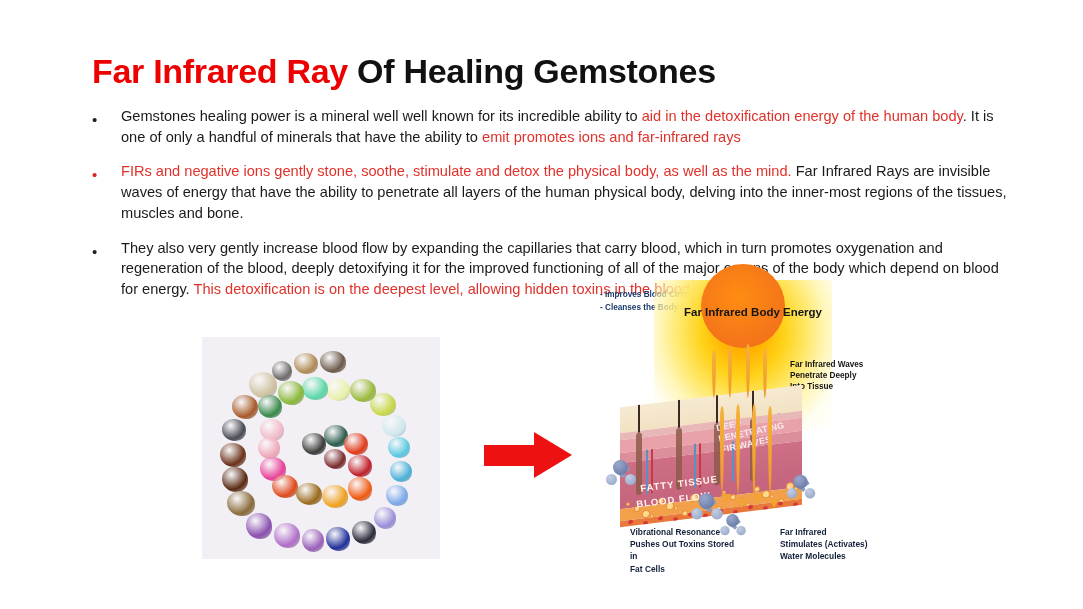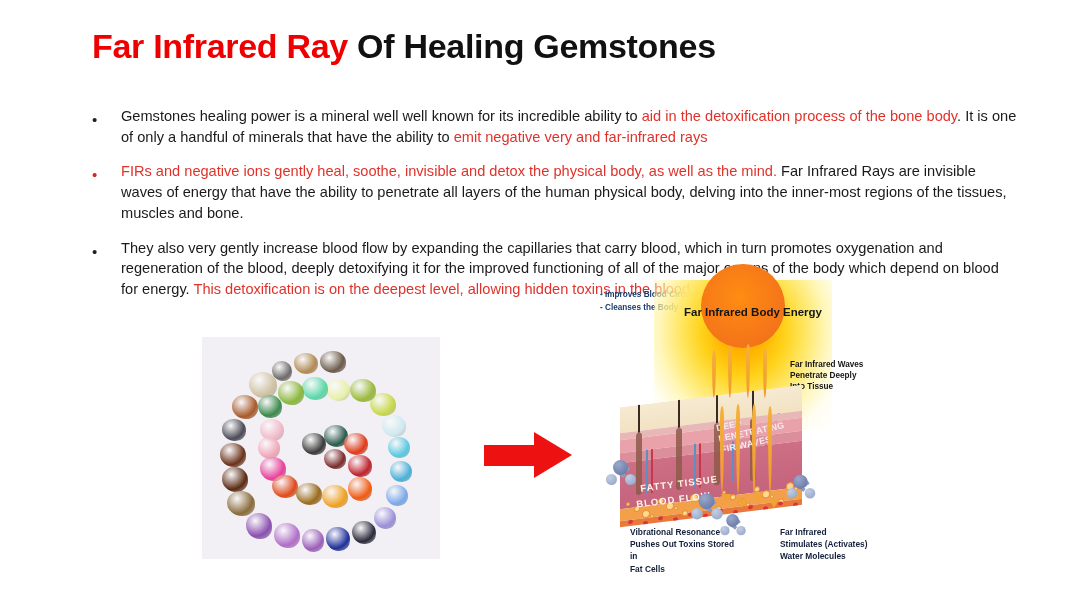--- a/index.html
+++ b/index.html
@@ -6,21 +6,21 @@
   html, body {
     width:1083px; height:609px;
     background:#ffffff;
     font-family:"Liberation Sans", sans-serif;
     overflow:hidden;
   }
   .slide { position:relative; width:1083px; height:609px; background:#fff; }
 
   
   .title {
-    position:absolute; left:92px; top:27px;
+    position:absolute; left:92px; top:52px;
     font-size:34px; font-weight:bold; letter-spacing:-0.3px;
     white-space:nowrap;
   }
   .title .red { color:#ee0000; }
   .title .blk { color:#111111; }
 
   
   .bullets { position:absolute; left:88px; top:106px; width:930px; }
   .bullet { position:relative; padding-left:33px; margin-bottom:14px; }
   .bullet .mark {
@@ -163,25 +163,25 @@
 
 <div class="slide">
 
   <div class="title">
     <span class="red">Far Infrared Ray</span><span class="blk"> Of Healing Gemstones</span>
   </div>
 
   <div class="bullets" id="bullets">
       <div class="bullet">
         <span class="mark black">•</span>
-        <div class="btext"><span>Gemstones healing power is a mineral well well known for its incredible ability to </span><span class="r">aid in the detoxification process of the bone body</span><span>. It is one of only a handful of minerals that have the ability to </span><span class="r">emit negative very and far-infrared rays</span></div>
+        <div class="btext"><span>Gemstones healing power is a mineral well well known for its incredible ability to </span><span class="r">aid in the detoxification energy of the human body</span><span>. It is one of only a handful of minerals that have the ability to </span><span class="r">emit promotes ions and far-infrared rays</span></div>
       </div>
       <div class="bullet">
         <span class="mark red">•</span>
-        <div class="btext"><span class="r">FIRs and negative ions gently heal, soothe, invisible and detox the physical body, as well as the mind.</span><span> Far Infrared Rays are invisible waves of energy that have the ability to penetrate all layers of the human physical body, delving into the inner-most regions of the tissues, muscles and bone.</span></div>
+        <div class="btext"><span class="r">FIRs and negative ions gently stone, soothe, stimulate and detox the physical body, as well as the mind.</span><span> Far Infrared Rays are invisible waves of energy that have the ability to penetrate all layers of the human physical body, delving into the inner-most regions of the tissues, muscles and bone.</span></div>
       </div>
       <div class="bullet">
         <span class="mark black">•</span>
         <div class="btext"><span>They also very gently increase blood flow by expanding the capillaries that carry blood, which in turn promotes oxygenation and regeneration of the blood, deeply detoxifying it for the improved functioning of all of the major organs of the body which depend on blood for energy. </span><span class="r">This detoxification is on the deepest level, allowing hidden toxins in the blood to be dissolved.</span></div>
       </div>
     </div>
 
   <div class="gems" id="gems">
       <div class="gem" style="left: 118px; top: 14px; width: 26px; height: 22px; background: radial-gradient(circle at 36% 30%, rgba(255, 255, 255, 0.55), rgb(107, 90, 74) 62%, rgba(0, 0, 0, 0.25));"></div>
       <div class="gem" style="left: 92px; top: 16px; width: 24px; height: 21px; background: radial-gradient(circle at 36% 30%, rgba(255, 255, 255, 0.55), rgb(176, 138, 82) 62%, rgba(0, 0, 0, 0.25));"></div>

